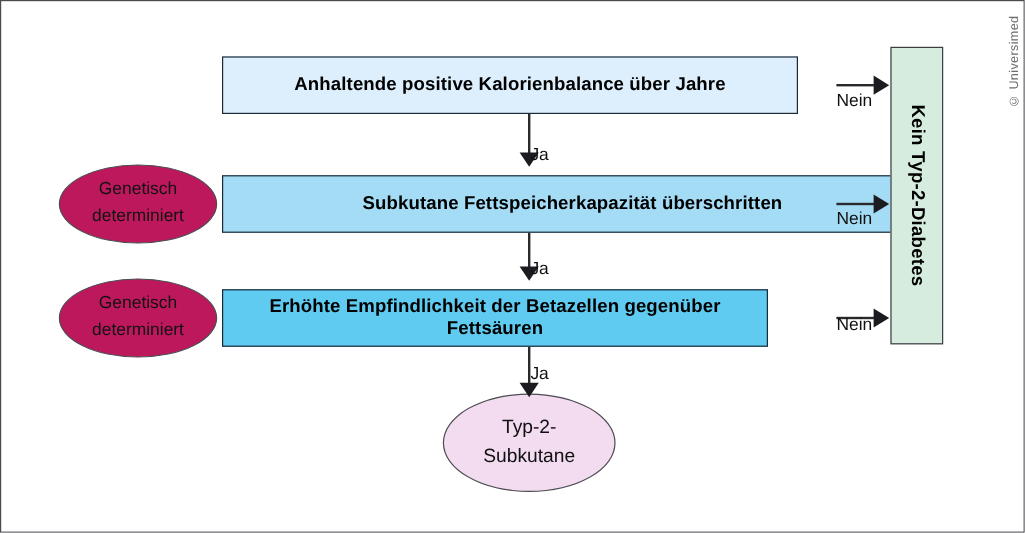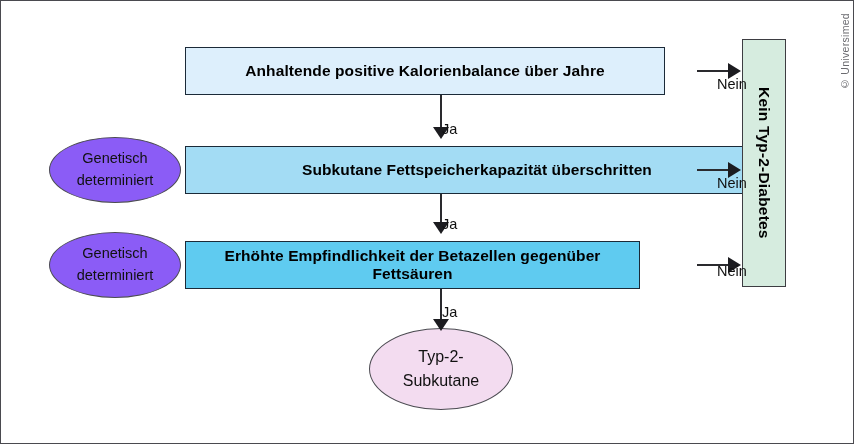--- a/index.html
+++ b/index.html
@@ -72,21 +72,21 @@
     align-items: center;
     justify-content: center;
     text-align: center;
     font-size: 14.5px;
     color: #111111;
     line-height: 1.5;
   }
   .ellipse.genetic {
     width: 132px;
     height: 66px;
-    background: #8b5cf6;
+    background: #be185d;
     left: 48px;
   }
   #ellipse-genetic-1 { top: 136px; }
   #ellipse-genetic-2 { top: 231px; }
   #ellipse-outcome {
     left: 368px;
     top: 327px;
     width: 144px;
     height: 82px;
     background: #f3dcf0;
@@ -146,21 +146,21 @@
     position: absolute;
     font-size: 14.5px;
     color: #111111;
     white-space: nowrap;
   }
   .label-ja   { left: 441px; margin-top: 12px; }
   #label-ja-1 { top: 108px; }
   #label-ja-2 { top: 203px; }
   #label-ja-3 { top: 291px; }
 
-  .label-nein   { left: 716px; }
+  .label-nein   { left: 696px; }
   #label-nein-1 { top: 75px; }
   #label-nein-2 { top: 174px; }
   #label-nein-3 { top: 262px; }
 
   
   #credit {
     position: absolute;
     right: 2px;
     top: 12px;
     font-size: 10.5px;

